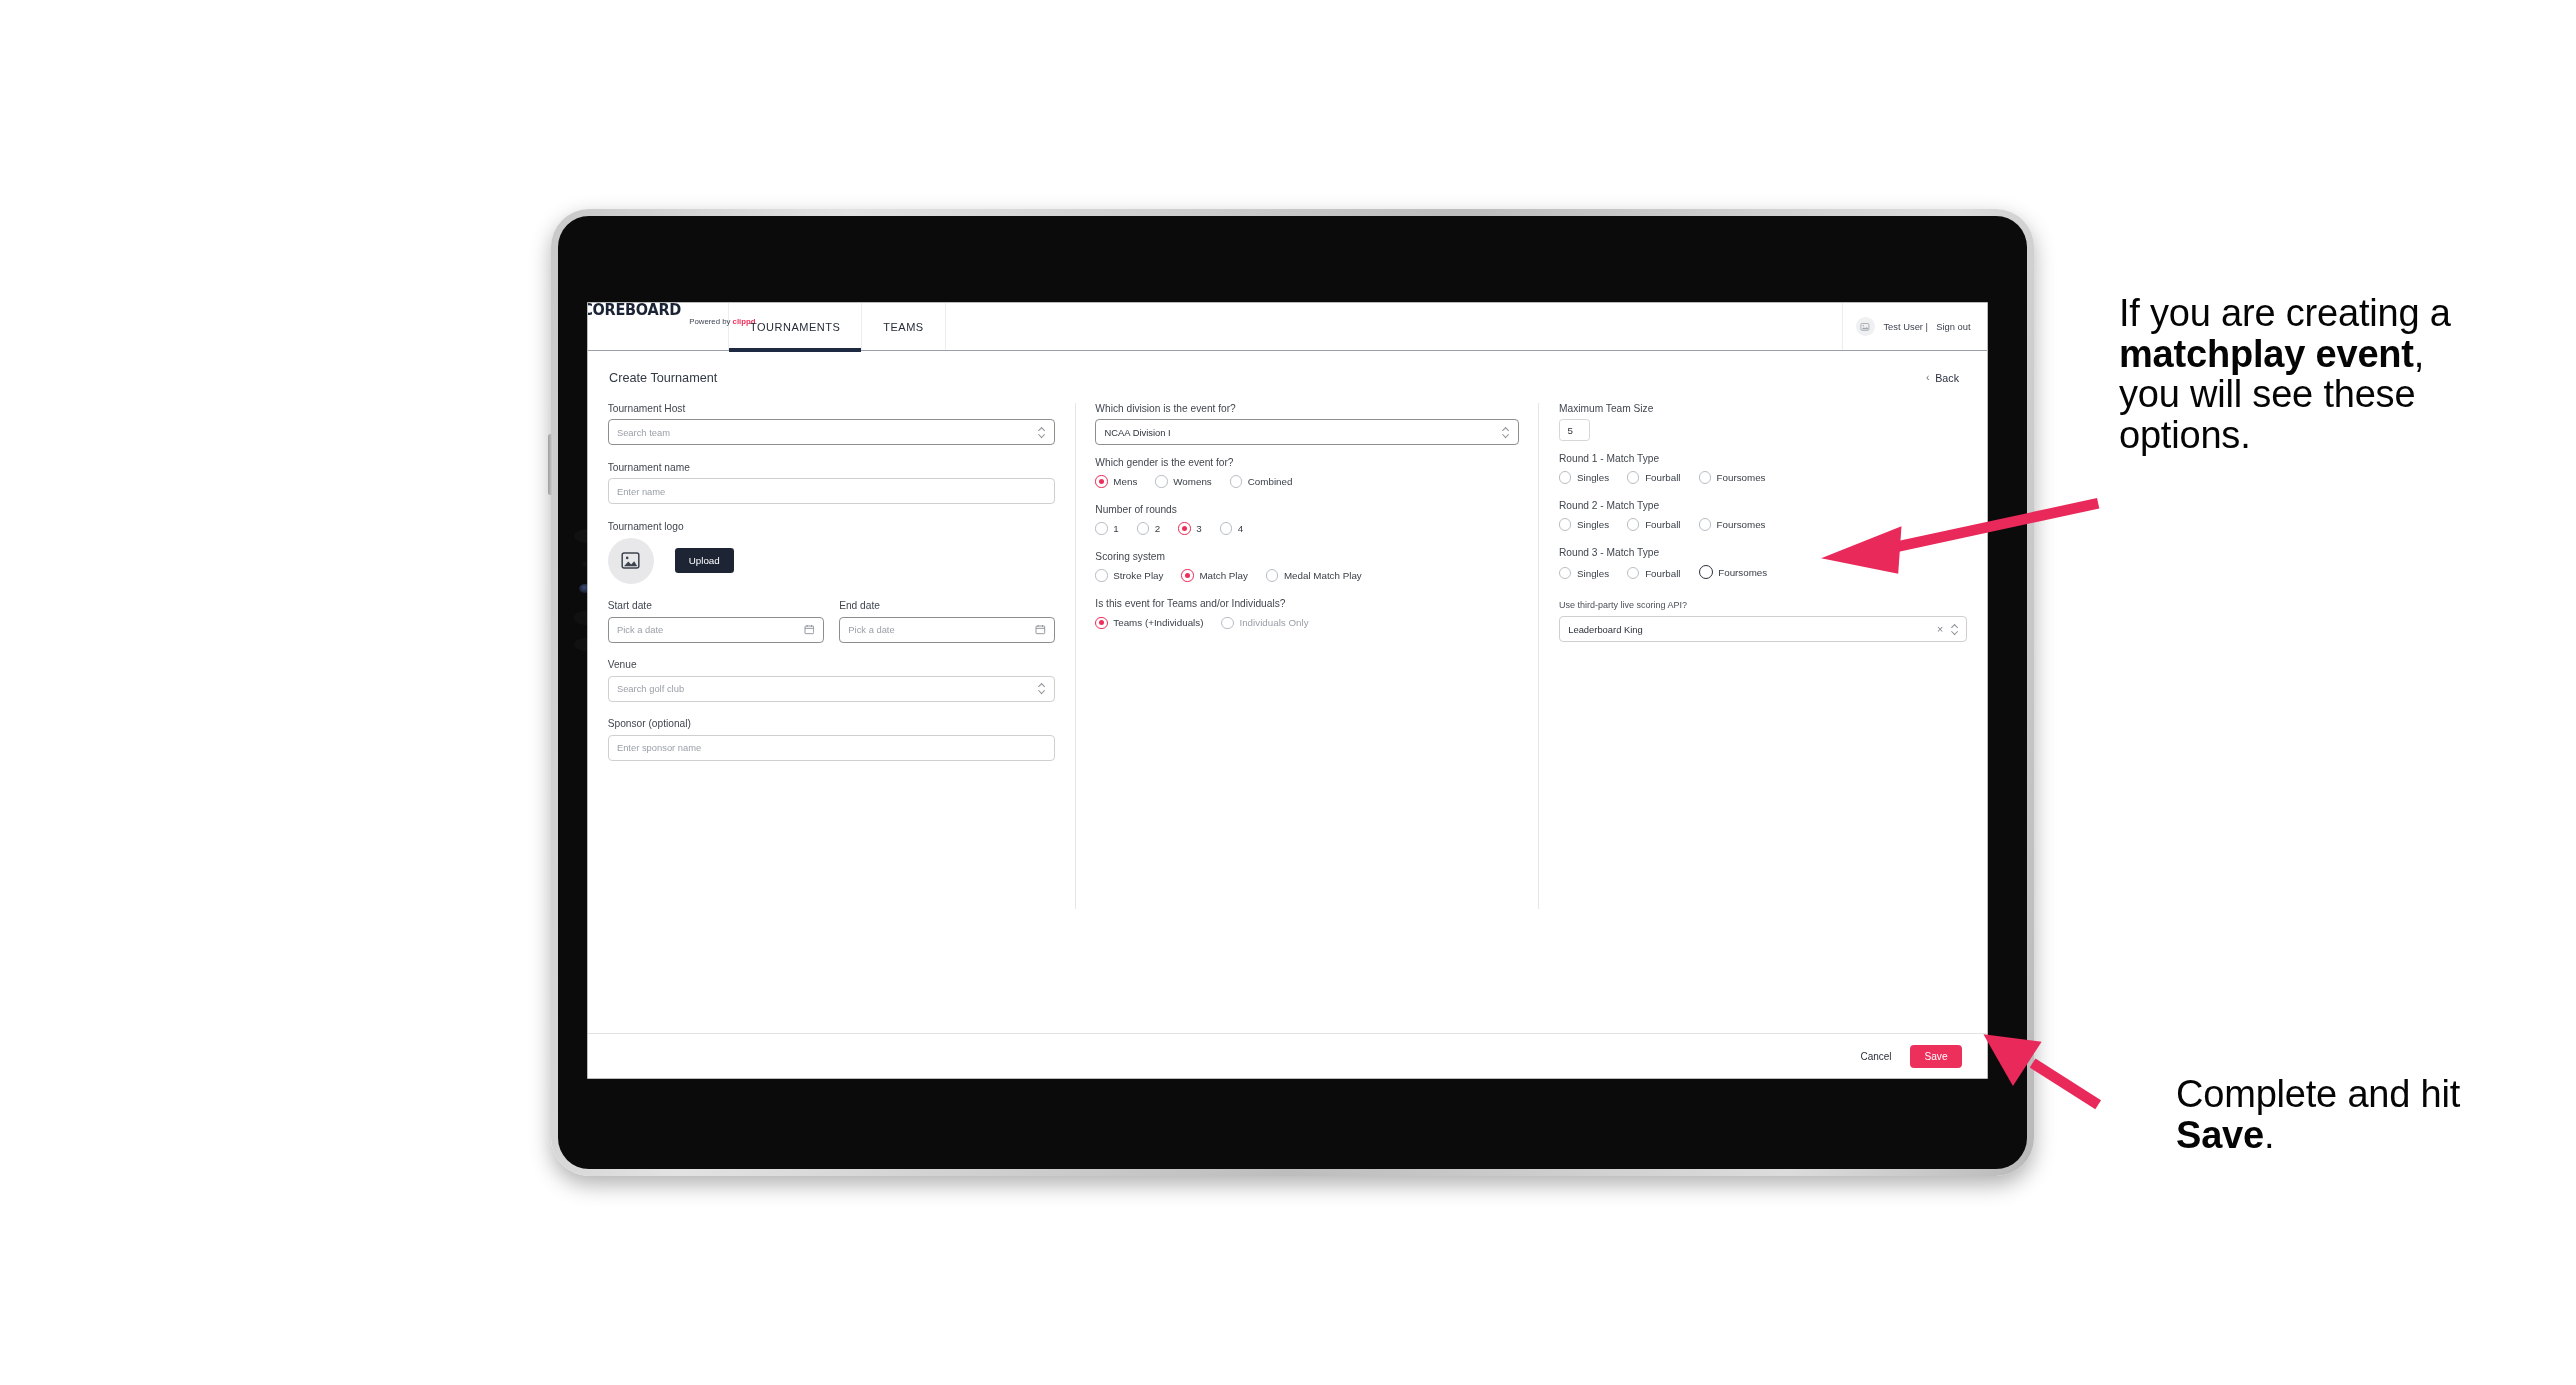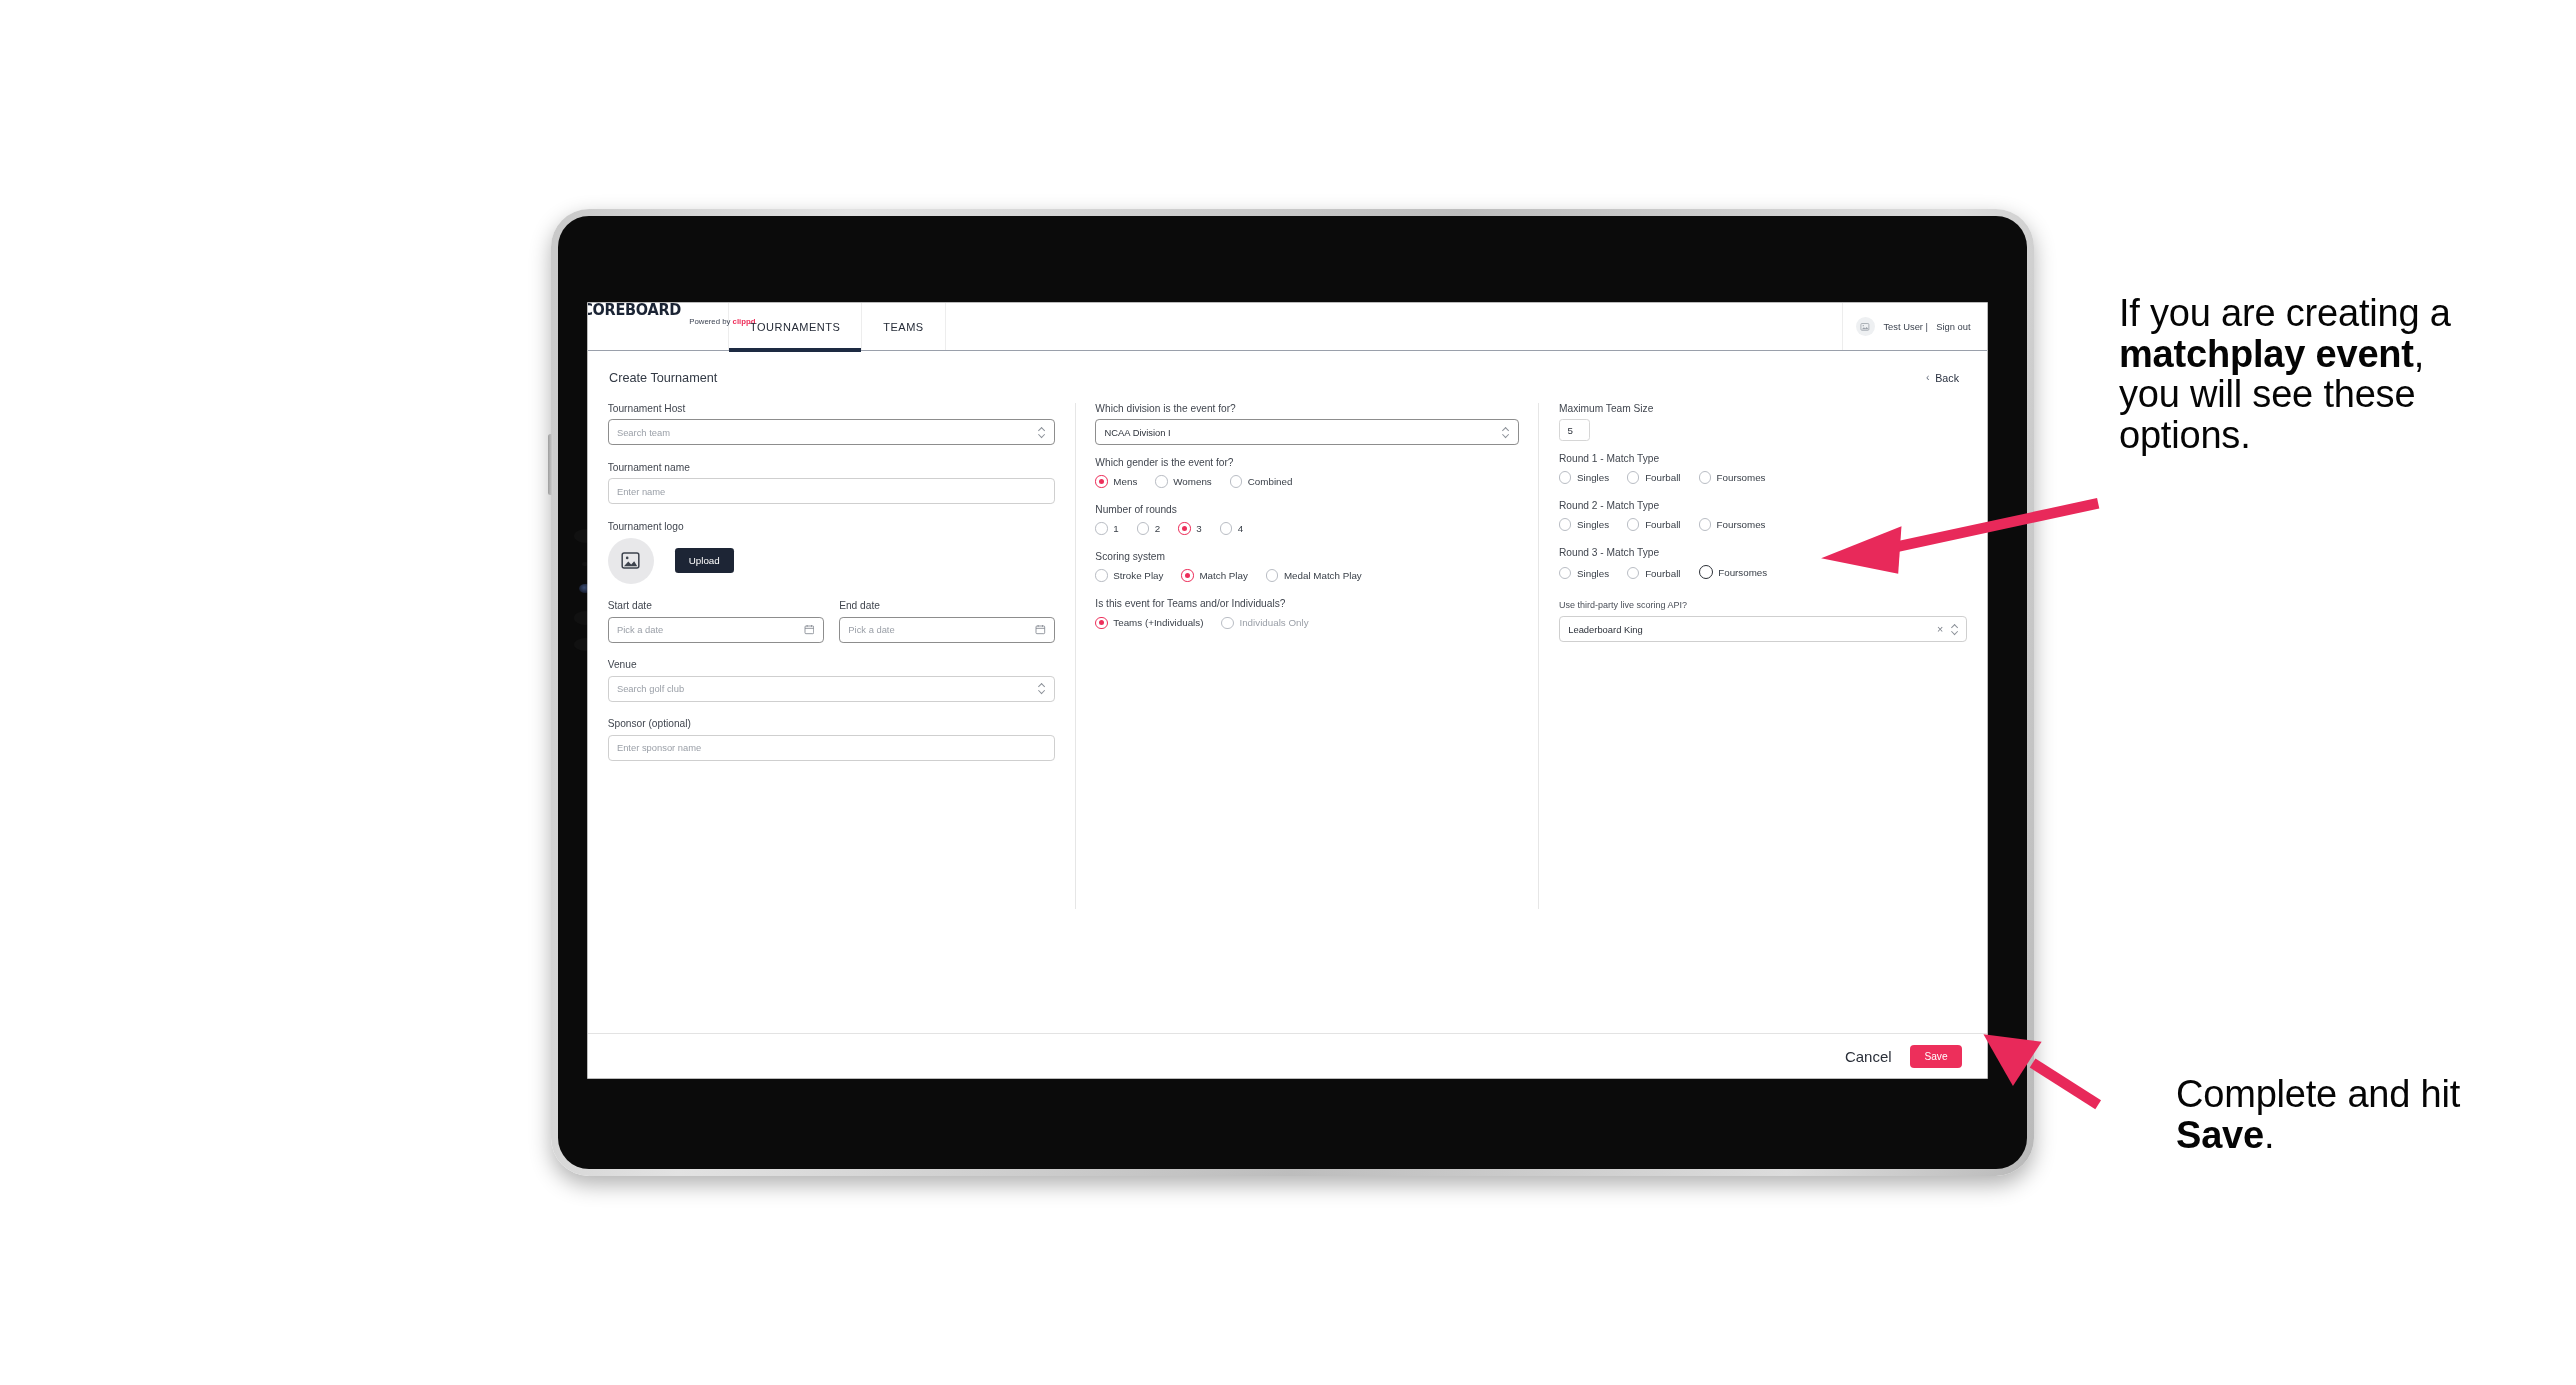--- a/index.html
+++ b/index.html
@@ -137,21 +137,21 @@
 
   #maxteam-input{width:31px;height:22px;border:0.8px solid #d6d6d6;border-radius:3.3px;
     display:flex;align-items:center;padding:0 7.4px;box-sizing:border-box;font-size:9.8px;color:#2d323b;}
 
   
   #appfoot{
     position:absolute;left:0;right:0;bottom:0;height:45px;
     border-top:0.8px solid #e3e3e3;background:#fff;
     display:flex;align-items:center;justify-content:flex-end;gap:18px;padding-right:24.6px;
   }
-  #cancel-btn{font-size:15px;color:#2b303a;cursor:pointer;}
+  #cancel-btn{font-size:10px;color:#2b303a;cursor:pointer;}
   #save-btn{background:#ed2f5b;color:#fff;font-size:10.2px;border-radius:4.1px;
     padding:5.7px 14.8px;cursor:pointer;}
 
   
   .anno{position:absolute;font-size:38px;line-height:1.07;color:#050505;
     letter-spacing:-0.2px;}
   .anno b{font-weight:bold;}
   #anno-top{left:2119px;top:293px;width:344px;}
   #anno-bottom{left:2176px;top:1074px;width:361px;}
   #arrows{position:absolute;left:0;top:0;width:2576px;height:1386px;pointer-events:none;}

